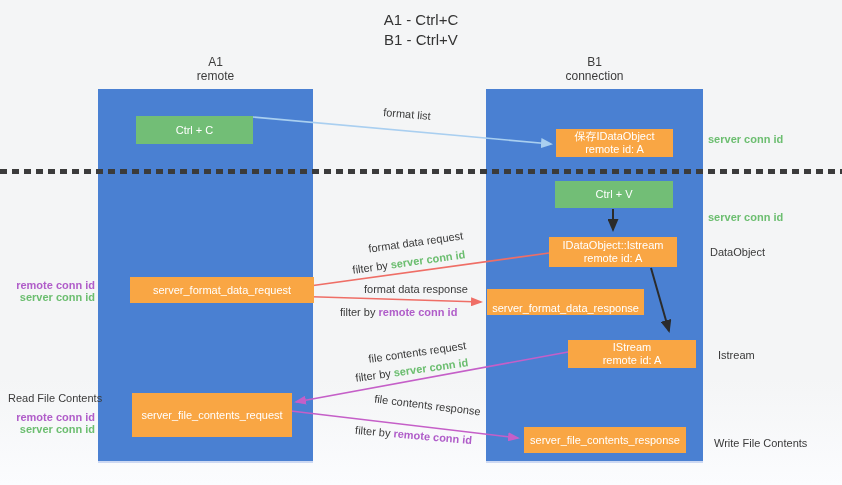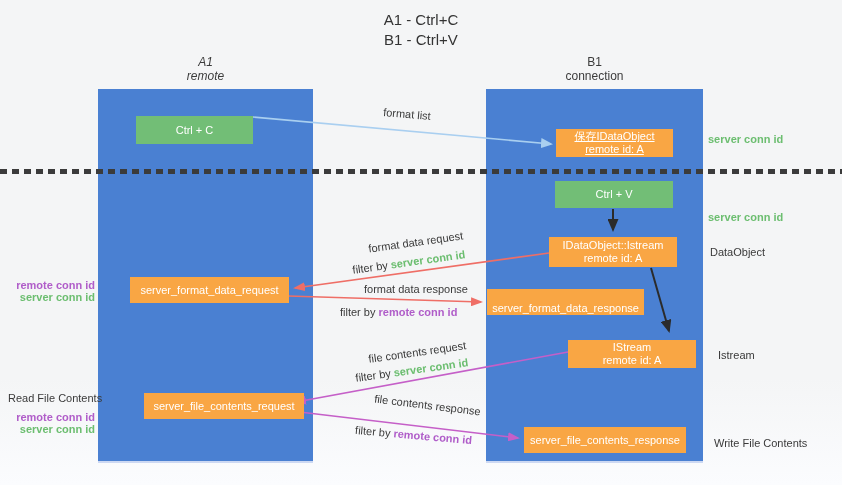--- a/index.html
+++ b/index.html
@@ -7,21 +7,21 @@
     width:842px;height:485px;position:relative;overflow:hidden;
     background:linear-gradient(180deg,#f4f5f6 0%,#f4f5f6 78%,#fbfcfe 100%);
     font-family:"Liberation Sans",sans-serif;color:#3a3a3a;
   }
   .abs{position:absolute;}
   .title{left:0;right:0;top:10px;text-align:center;font-size:15px;line-height:20px;color:#333;}
   .lane-header{top:55px;text-align:center;font-size:12px;line-height:14px;color:#3c3c3c;}
   .lane{top:89px;height:372px;background:#4a80d2;box-shadow:0 2px 0 rgba(150,175,230,.45);}
   .lane-a{left:98px;width:215px;}
   .lane-b{left:486px;width:217px;}
-  .hdr-a{left:98px;width:215px;font-style:italic;}
+  .hdr-a{left:108px;width:215px;}
   .hdr-b{left:486px;width:217px;}
   .dotted{left:0;top:169px;width:842px;height:5px;z-index:5;
     background:repeating-linear-gradient(90deg,#3b3b3b 0 7px,transparent 7px 12px);}
   .node{display:flex;flex-direction:column;align-items:center;justify-content:center;
     text-align:center;color:#fff;font-size:11px;line-height:13px;z-index:4;}
   .green{background:#72be76;}
   .orange{background:#f9a644;}
   .side-label{font-size:11px;white-space:nowrap;z-index:6;}
   .bold{font-weight:bold;}
   .txt-green{color:#6cbe70;}
@@ -72,28 +72,28 @@
   <line x1="651" y1="268" x2="669" y2="331" stroke="#2b2b2b" stroke-width="2" marker-end="url(#m-black)"></line>
   <line x1="549" y1="253" x2="295" y2="288" stroke="#ef6e66" stroke-width="1.6" marker-end="url(#m-red)"></line>
   <line x1="288" y1="296" x2="481" y2="302" stroke="#ef6e66" stroke-width="1.6" marker-end="url(#m-red)"></line>
   <line x1="568" y1="352" x2="296" y2="402" stroke="#c55fc8" stroke-width="1.6" marker-end="url(#m-mag)"></line>
   <line x1="291" y1="411" x2="518" y2="438" stroke="#c55fc8" stroke-width="1.6" marker-end="url(#m-mag)"></line>
 </svg>
 
 <div class="abs node green" style="left:136px;top:116px;width:117px;height:28px;text-align:right;">
   <div>Ctrl + C</div>
 </div>
-<div class="abs node orange" style="left:130px;top:277px;width:159px;height:26px;">
+<div class="abs node orange" style="left:130px;top:277px;width:184px;height:26px;">
   <div>server_format_data_request</div>
 </div>
-<div class="abs node orange" style="left:144px;top:393px;width:160px;height:26px;">
+<div class="abs node orange" style="left:132px;top:393px;width:160px;height:44px;">
   <div>server_file_contents_request</div>
 </div>
 
-<div class="abs node orange" style="left:556px;top:129px;width:117px;height:28px;text-decoration:underline;">
+<div class="abs node orange" style="left:556px;top:129px;width:117px;height:28px;">
   <div>保存IDataObject</div>
   <div>remote id: A</div>
 </div>
 <div class="abs node green" style="left:555px;top:181px;width:118px;height:27px;">
   <div>Ctrl + V</div>
 </div>
 <div class="abs node orange" style="left:549px;top:237px;width:128px;height:30px;">
   <div>IDataObject::Istream</div>
   <div>remote id: A</div>
 </div>

